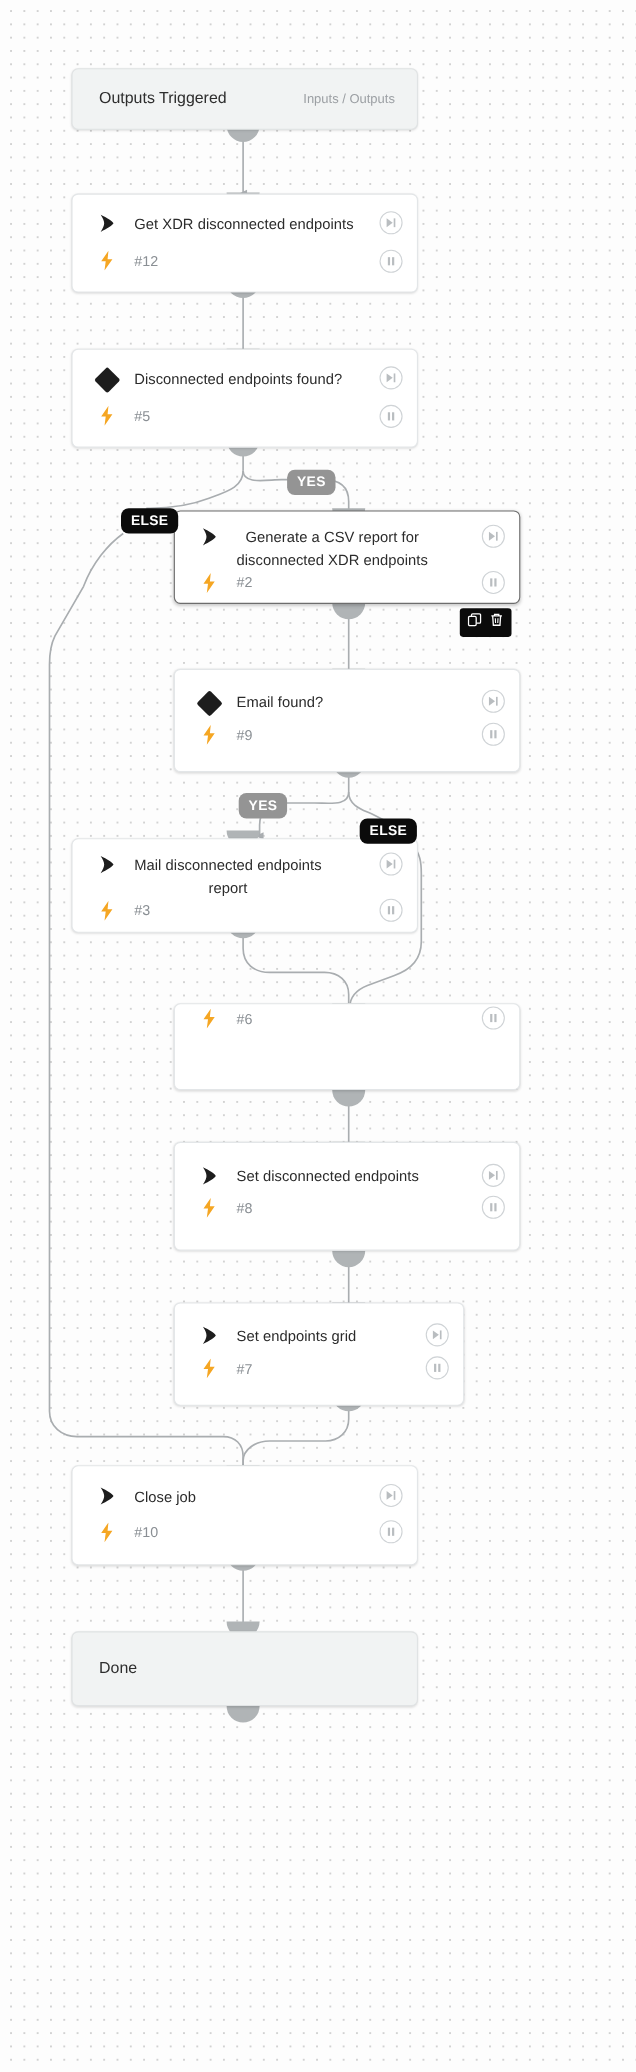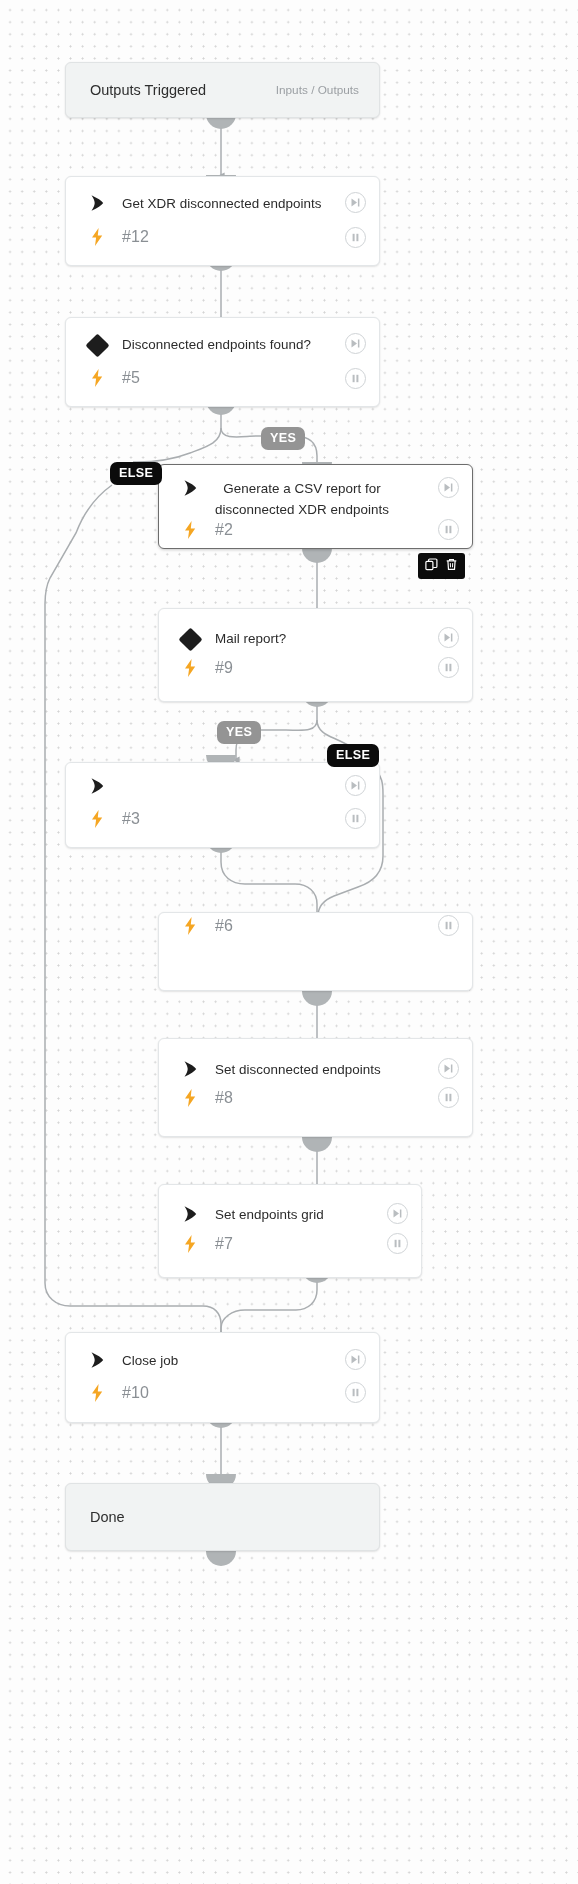--- a/index.html
+++ b/index.html
@@ -69,21 +69,21 @@
     display:flex;
     align-items:center;
     padding:4px 14px 14px 14px;
     min-height:38px;
   }
   .bolt-box {
     width:34px; flex:0 0 34px;
     display:flex; align-items:center; justify-content:center;
   }
   .taskid {
-    font-size:16px; color:#8a8f94; margin-left:8px; letter-spacing:0.1px;
+    font-size:13px; color:#8a8f94; margin-left:8px; letter-spacing:0.1px;
   }
   .ctl {
     position:absolute;
     width:21px;height:21px;border-radius:50%;
     border:1px solid #cfd3d6;
     display:flex;align-items:center;justify-content:center;
     background:transparent;
   }
   .ctl.tr { right:13px; top:15px; }
   .ctl.br { right:13px; bottom:13px; }
@@ -315,21 +315,21 @@
       <path d="M5.3,5.1 L5.5,9.3 M7.7,5.1 L7.5,9.3" stroke="#ffffff" stroke-width="1"></path>
     </svg>
   </span>
 </div>
 
 <div class="node" style="left:158px; top:608px; width:315px; height:94px;">
   <div class="row-top" style="padding-top:19px;">
     <span class="glyph-box">
       <span class="diamond"></span>
     </span>
-    <span class="title">Mail report?</span>
+    <span class="title">Email found?</span>
     <span class="ctl tr" style="top:18px;">
       <svg width="11" height="11" viewBox="0 0 11 11">
           <path d="M1.5,1.5 L7,5.5 L1.5,9.5 Z" fill="#b9bdc0"></path>
           <rect x="7.9" y="1.5" width="1.5" height="8" fill="#b9bdc0"></rect>
         </svg>
     </span>
   </div>
   <div class="row-bottom" style="padding-bottom:16px;">
     <span class="bolt-box">
       <svg width="13" height="18" viewBox="0 0 13 18">
@@ -349,20 +349,22 @@
 <div class="badge yes" style="left:217px; top:721px;">YES</div>
 <div class="badge els" style="left:327px; top:744px;">ELSE</div>
 
 <div class="node" style="left:65px; top:762px; width:315px; height:86px;">
   <div class="row-top" style="padding-top:13px;">
     <span class="glyph-box">
       <svg class="chev" width="16" height="18" viewBox="0 0 16 18">
         <path d="M2.5,1.2 C8.6,4.2 12.6,6.6 14.2,9 C12.6,11.4 8.6,13.8 2.5,16.8 C4.6,13.6 5.7,11.0 5.7,9 C5.7,7.0 4.6,4.4 2.5,1.2 Z" fill="#1d1d1d"></path>
       </svg>
     </span>
+    <span class="title">Mail disconnected endpoints
+report</span>
     <span class="ctl tr" style="top:12px;">
       <svg width="11" height="11" viewBox="0 0 11 11">
           <path d="M1.5,1.5 L7,5.5 L1.5,9.5 Z" fill="#b9bdc0"></path>
           <rect x="7.9" y="1.5" width="1.5" height="8" fill="#b9bdc0"></rect>
         </svg>
     </span>
   </div>
   <div class="row-bottom" style="padding-top:0; padding-bottom:11px; min-height:30px;">
     <span class="bolt-box">
       <svg width="13" height="18" viewBox="0 0 13 18">

